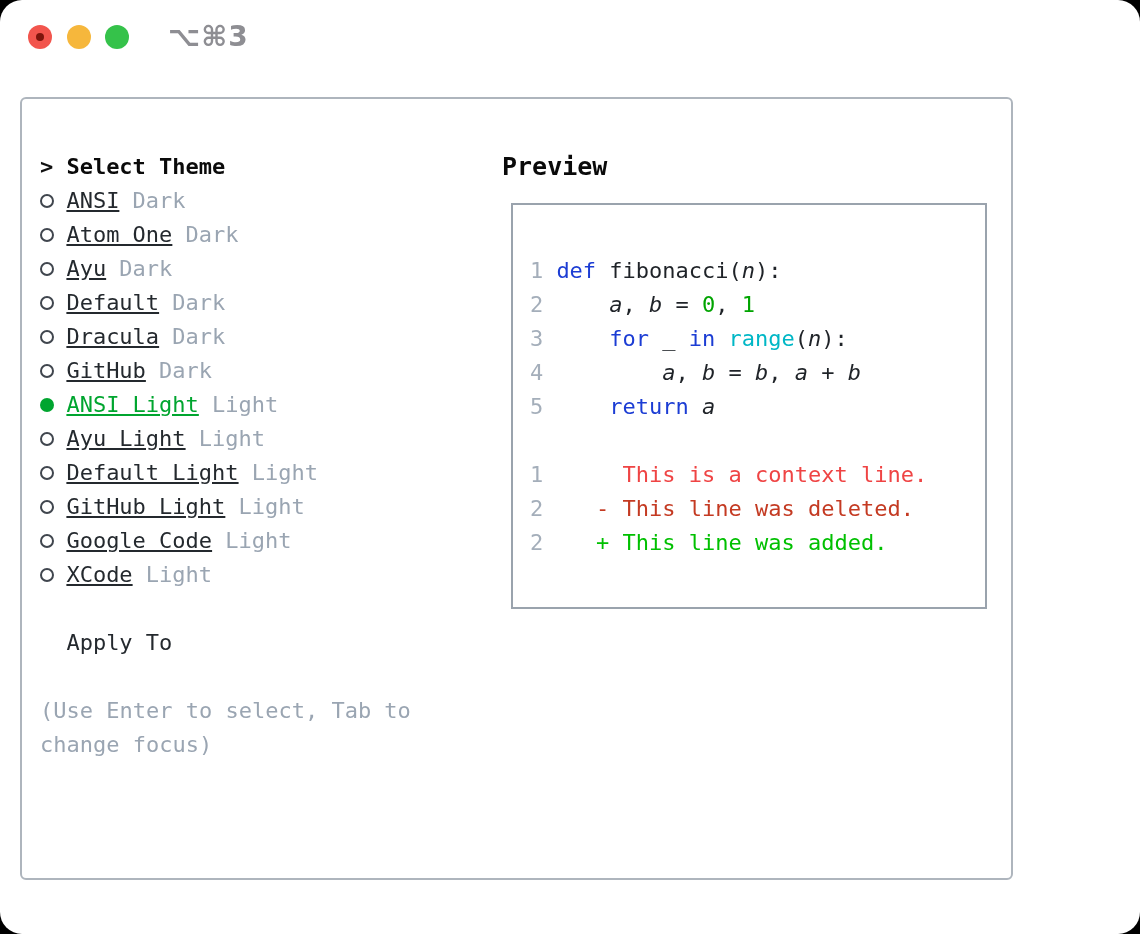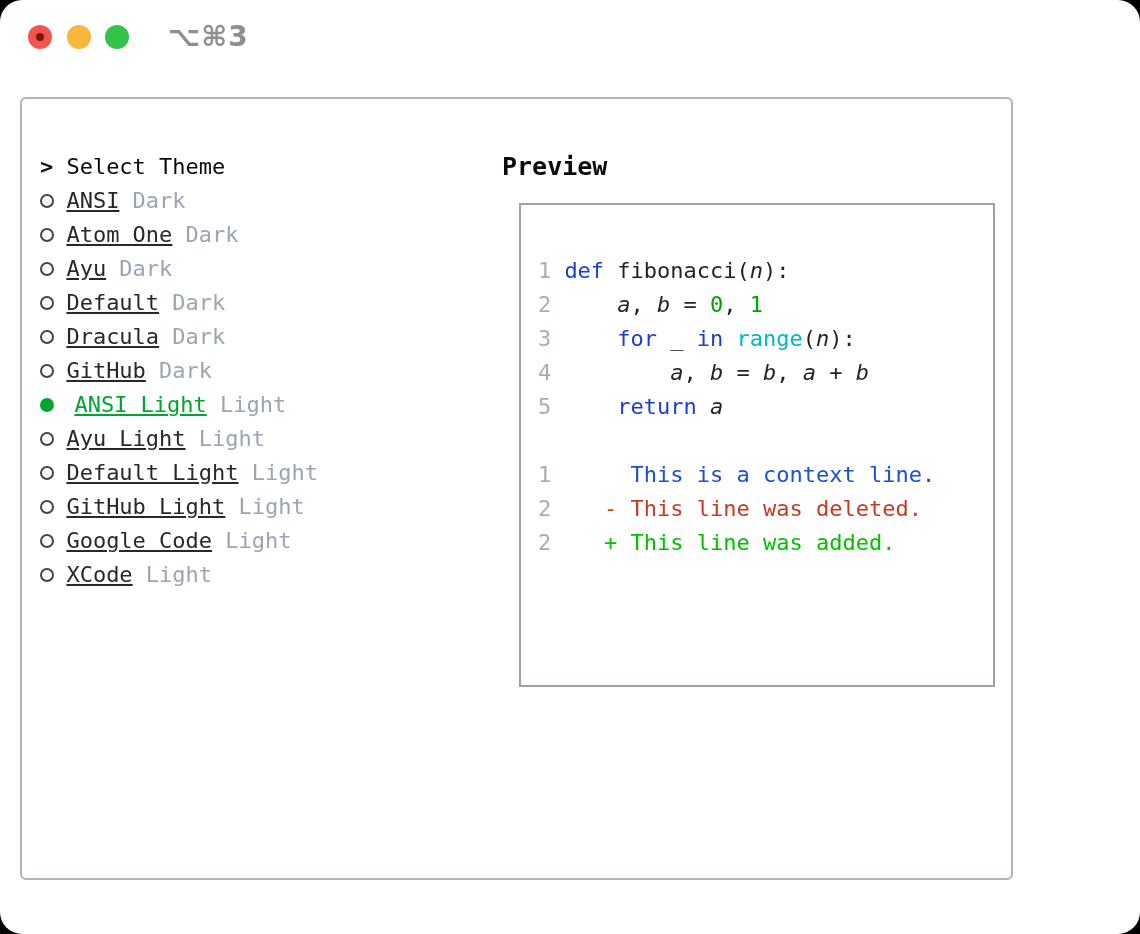--- a/index.html
+++ b/index.html
@@ -30,46 +30,46 @@
     position:absolute; left:20px; top:97px; width:993px; height:783px;
     border:2px solid #aeb5bd; border-radius:6px; background:#fff;
   }
 
   
   .left-pane { position:absolute; left:18px; top:51px; width:430px;
                font-size:22px; line-height:34px; color:#24292e; }
   .line { height:34px; display:flex; align-items:center; white-space:pre; }
   .line.blank { }
   .cell-marker { display:inline-block; width:26.4px; font-weight:bold; color:#111; }
-  .bold { font-weight:normal; color:#0a0a0a; }
+  .bold { font-weight:bold; color:#0a0a0a; }
   .radio { flex:0 0 auto; width:14px; height:14px; border-radius:50%; margin-right:12.4px; }
   .radio.hollow { border:2px solid #40464e; }
   .radio.filled { background:#00a52f; }
   .theme-row { cursor:pointer; }
   .tname { color:#24292e;text-decoration:underline; }
-  .theme-row.selected .tname { color:#00a52f;margin-left:8px; }
+  .theme-row.selected .tname { color:#00a52f; }
   .badge { color:#9aa5b2; margin-left:13.2px; }
   .hint { width:420px; color:#9aa5b2; line-height:34px; white-space:normal; }
 
   
   .preview-title { position:absolute; left:480px; top:51px; height:34px; line-height:34px;
                    font-size:25px; font-weight:bold; color:#0a0a0a; }
   .preview-box {
-    position:absolute; left:489px; top:104px; width:476px; height:484px;
+    position:absolute; left:489px; top:104px; width:476px; height:406px;
     border:2px solid #9aa3ad; background:#fff;
-    padding:49px 10px 0 17px; overflow:hidden;margin-left:8px;
+    padding:49px 10px 0 17px; overflow:hidden;
   }
   .cline { height:34px; line-height:34px; font-size:22px; white-space:pre; color:#1f2328; }
   .ln { display:inline-block; width:13.2px; margin-right:13.2px; color:#a4aeba; }
   .tok-plain   { color:#1f2328; }
   .tok-keyword { color:#1c3dd4; }
   .tok-builtin { color:#00b7c6; }
   .tok-number  { color:#00a400; }
   .tok-var     { color:#1f2328; font-style:italic; }
-  .tok-context { color:#1d4ed8; }
+  .tok-context { color:#ef4444; }
   .tok-deleted { color:#c43a22; }
   .tok-added   { color:#00c000; }
 </style>
 </head>
 <body>
 
 <div class="canvas">
 
   <div class="titlebar">
     <span class="tl red"></span>
@@ -96,24 +96,29 @@
           <div class="line theme-row selected"><span class="radio filled"></span><span class="tname">ANSI Light</span><span class="badge">Light</span></div>
           <div class="line theme-row"><span class="radio hollow"></span><span class="tname">Ayu Light</span><span class="badge">Light</span></div>
           <div class="line theme-row"><span class="radio hollow"></span><span class="tname">Default Light</span><span class="badge">Light</span></div>
           <div class="line theme-row"><span class="radio hollow"></span><span class="tname">GitHub Light</span><span class="badge">Light</span></div>
           <div class="line theme-row"><span class="radio hollow"></span><span class="tname">Google Code</span><span class="badge">Light</span></div>
           <div class="line theme-row"><span class="radio hollow"></span><span class="tname">XCode</span><span class="badge">Light</span></div>
         </div>
 
       <div class="line blank"></div>
 
+      <div class="line">
+        <span class="cell-marker"></span>
+        <span>Apply To</span>
+      </div>
 
 
       <div class="line blank"></div>
 
+      <div class="hint">(Use Enter to select, Tab to change focus)</div>
     </div>
 
     <div class="preview-title">Preview</div>
 
     <div class="preview-box">
       <div id="code">
           <div class="cline"><span class="ln">1</span><span class="tok-keyword">def</span><span class="tok-plain"> fibonacci(</span><span class="tok-var">n</span><span class="tok-plain">):</span></div>
           <div class="cline"><span class="ln">2</span><span class="tok-plain">    </span><span class="tok-var">a</span><span class="tok-plain">, </span><span class="tok-var">b</span><span class="tok-plain"> = </span><span class="tok-number">0</span><span class="tok-plain">, </span><span class="tok-number">1</span></div>
           <div class="cline"><span class="ln">3</span><span class="tok-plain">    </span><span class="tok-keyword">for</span><span class="tok-plain"> _ </span><span class="tok-keyword">in</span><span class="tok-plain"> </span><span class="tok-builtin">range</span><span class="tok-plain">(</span><span class="tok-var">n</span><span class="tok-plain">):</span></div>
           <div class="cline"><span class="ln">4</span><span class="tok-plain">        </span><span class="tok-var">a</span><span class="tok-plain">, </span><span class="tok-var">b</span><span class="tok-plain"> = </span><span class="tok-var">b</span><span class="tok-plain">, </span><span class="tok-var">a</span><span class="tok-plain"> + </span><span class="tok-var">b</span></div>

